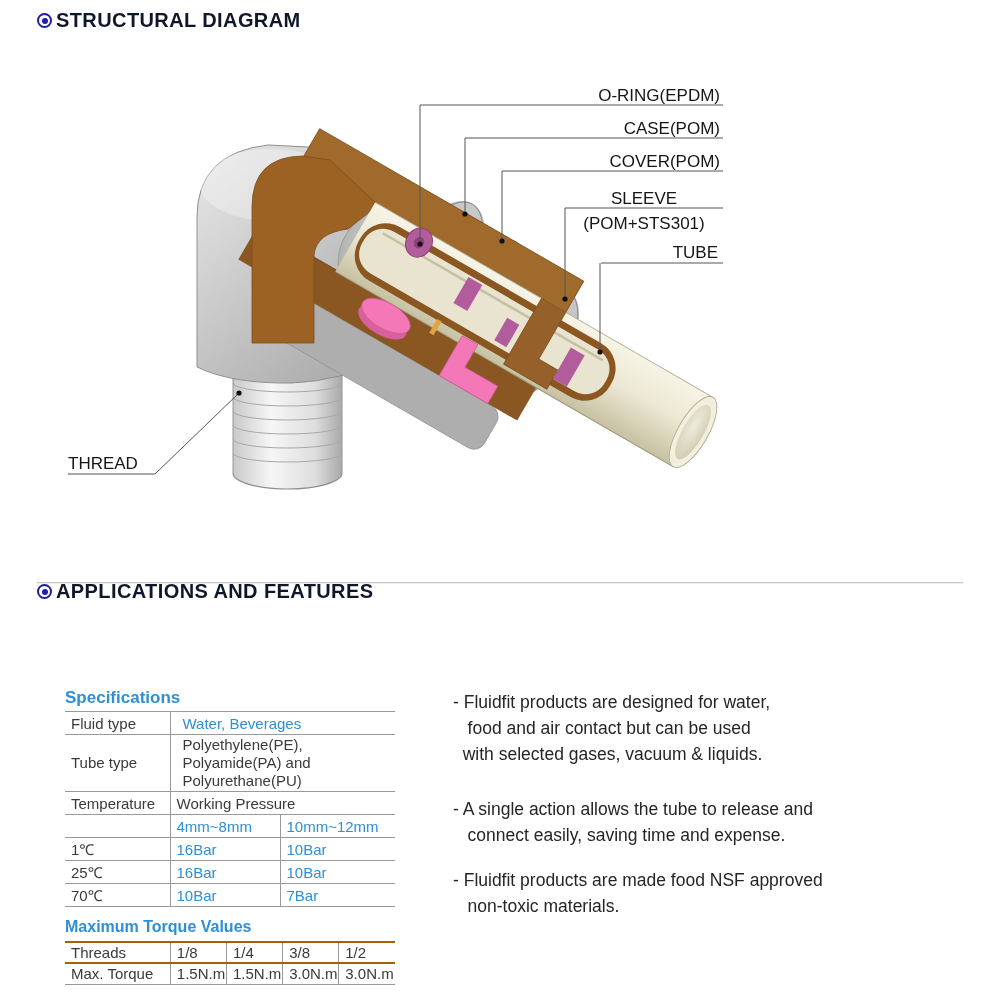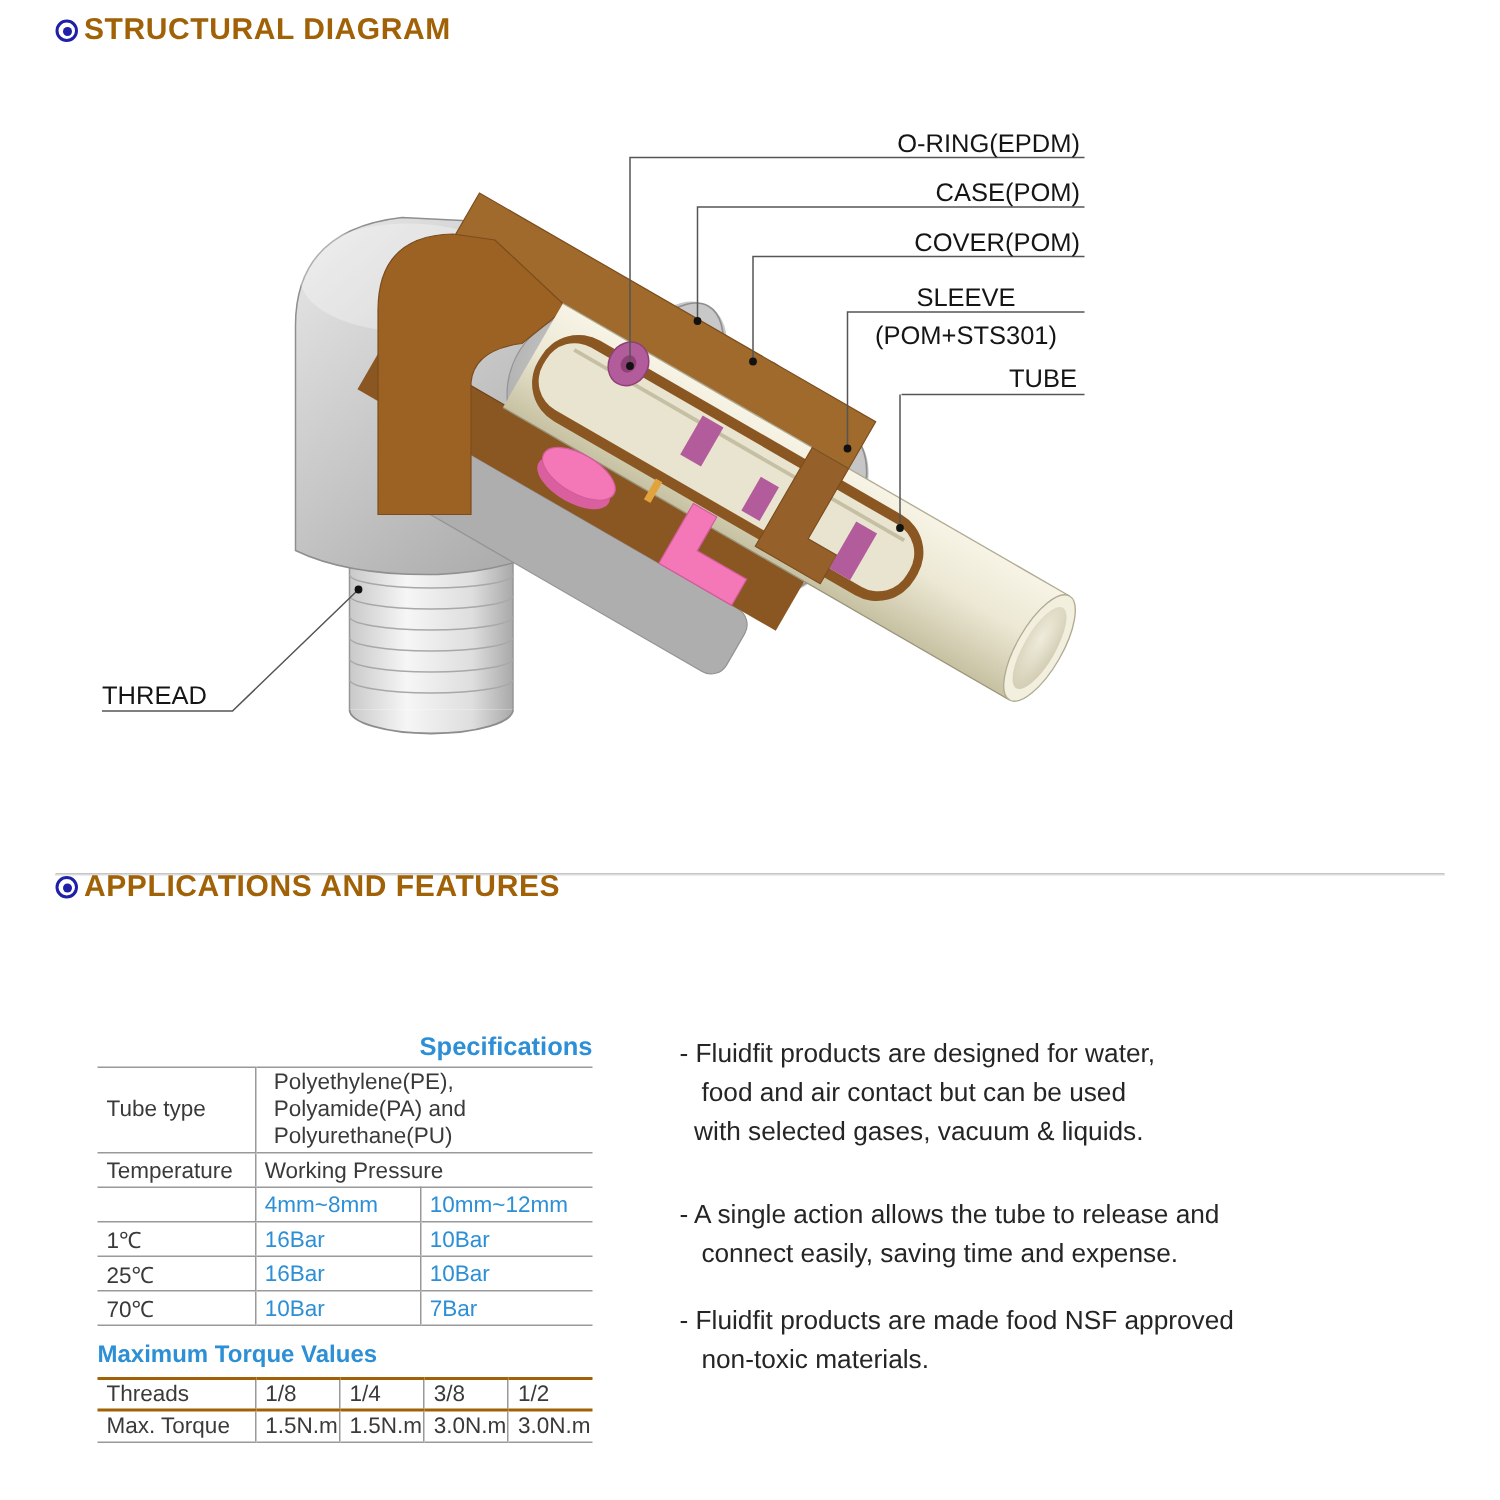--- a/index.html
+++ b/index.html
@@ -1,34 +1,34 @@
 <!DOCTYPE html>
 <html><head>
 <meta charset="utf-8">
 <style>
   * { margin:0; padding:0; box-sizing:border-box; }
   html,body { width:1000px; height:1000px; background:#fff; font-family:"Liberation Sans",sans-serif; }
   .page { position:relative; width:1000px; height:1000px; background:#fff; overflow:hidden; }
 
   .section-title { position:absolute; left:37px; display:flex; align-items:center; gap:4px;
-                   color:#a16207; font-weight:bold; font-size:20px; letter-spacing:0.4px; }
+                   color:#0f172a; font-weight:bold; font-size:20px; letter-spacing:0.4px; }
   .bullseye { width:15px; height:15px; border:2px solid #1f1fa8; border-radius:50%; position:relative; flex:0 0 auto; }
   .bullseye::after { content:""; position:absolute; left:50%; top:50%; width:6px; height:6px;
                      margin:-3px 0 0 -3px; background:#1f1fa8; border-radius:50%; }
   #title-structural { top:9px; }
   #title-applications { top:580px; }
 
   .diagram-svg { position:absolute; left:0; top:57px; }
   svg text { font-family:"Liberation Sans",sans-serif; font-size:17px; fill:#151515; }
 
   .divider { position:absolute; left:37px; width:926px; top:582px; height:2px;
              background:#c6c6c6; border-bottom:1px solid #eee; }
 
   .left-col { position:absolute; left:65px; top:688px; width:330px; }
-  .spec-title { font-size:17px; font-weight:bold; color:#2d8fd5; margin-bottom:3px;text-align:right; }
+  .spec-title { font-size:17px; font-weight:bold; color:#2d8fd5; margin-bottom:3px; }
   table { border-collapse:collapse; width:100%; font-size:15px; color:#3a3a3a; table-layout:fixed; }
   td { padding:1px 6px; height:23px; vertical-align:middle; }
   .spec-table td { border-top:1px solid #999; border-bottom:1px solid #999; }
   .spec-table td.vline { border-left:1px solid #999; }
   .spec-table tr.tall td { height:38px; line-height:18px; }
   .spec-table td.val { padding-left:12px; }
   .center { text-align:left; }
   .blue { color:#2d8fd5; }
   .torque-title { font-size:16px; font-weight:bold; color:#2d8fd5; line-height:22px; margin:9px 0 3px; }
   .torque-table td { border-top:2px solid #a16207; border-bottom:1px solid #999; height:21px; }
@@ -188,20 +188,24 @@
   <div class="left-col">
     <div class="spec-title">Specifications</div>
 
     <table class="spec-table">
       <colgroup>
           <col style="width:105px">
           <col style="width:110px">
           <col style="width:115px">
         </colgroup>
       <tbody>
+          <tr>
+        <td>Fluid type</td>
+        <td class="vline val blue" colspan="2">Water, Beverages</td>
+      </tr>
       <tr class="tall">
         <td>Tube type</td>
         <td class="vline val" colspan="2">Polyethylene(PE), Polyamide(PA) and Polyurethane(PU)</td>
       </tr>
       <tr>
         <td>Temperature</td>
         <td class="vline center" colspan="2">Working Pressure</td>
       </tr>
       <tr>
         <td></td>

